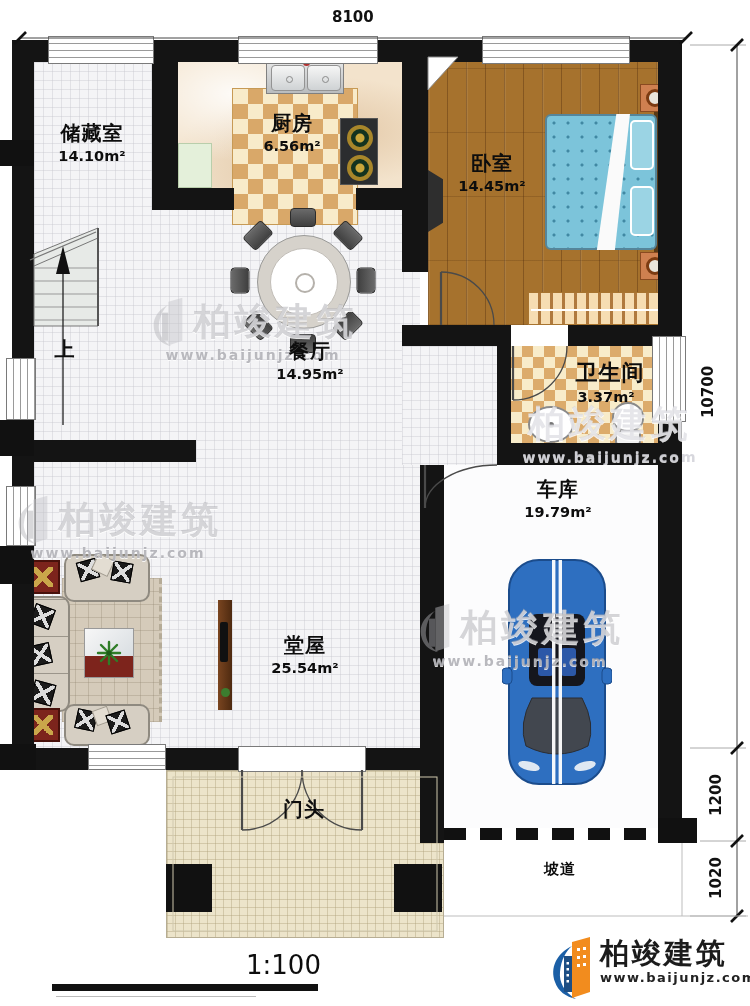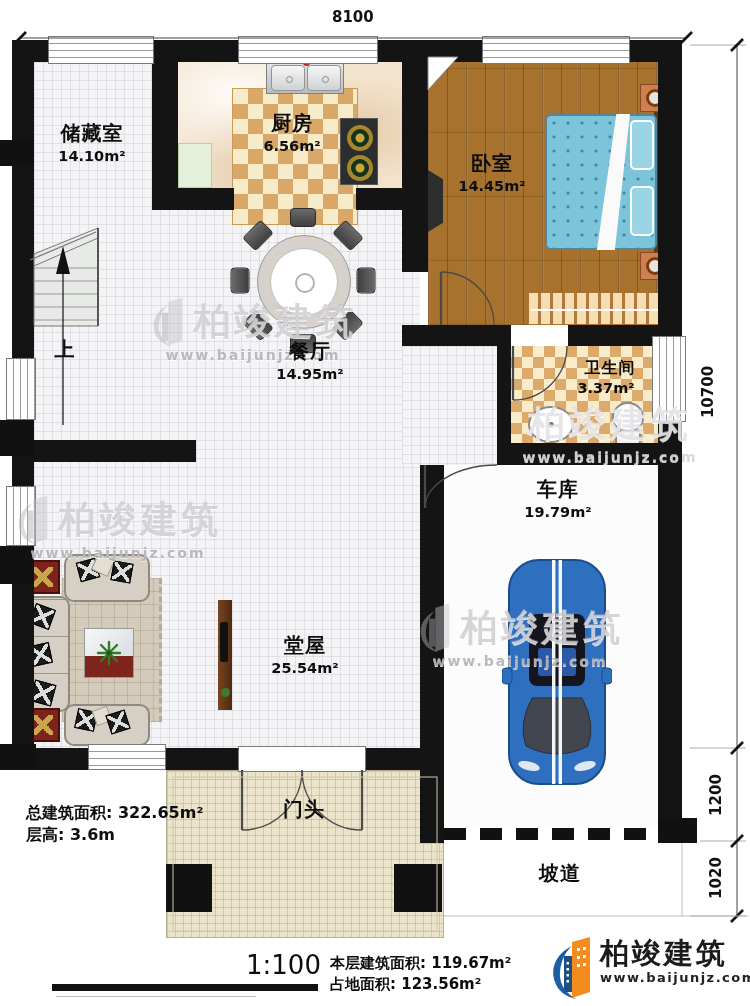--- a/index.html
+++ b/index.html
@@ -373,53 +373,45 @@
   </div>
   <div class="room-label" style="left:492px;top:150px;">
     <span class="room-name">卧室</span>
     <span class="room-area">14.45m²</span>
   </div>
   <div class="room-label" style="left:310px;top:338px;">
     <span class="room-name">餐厅</span>
     <span class="room-area">14.95m²</span>
   </div>
   <div class="room-label" style="left:606px;top:358px;">
-    <span class="room-name" style="font-size:16px;margin-left:8px;">卫生间</span>
+    <span class="room-name" style="font-size:22px;margin-left:8px;">卫生间</span>
     <span class="room-area">3.37m²</span>
   </div>
   <div class="room-label" style="left:558px;top:476px;">
     <span class="room-name">车库</span>
     <span class="room-area">19.79m²</span>
   </div>
   <div class="room-label" style="left:305px;top:632px;">
     <span class="room-name">堂屋</span>
     <span class="room-area">25.54m²</span>
   </div>
   <div class="room-label" style="left:304px;top:796px;">
     <span class="room-name">门头</span>
   </div>
   <div class="room-label" style="left:560px;top:860px;">
-    <span class="room-name" style="font-size:20px;">坡道</span>
+    <span class="room-name" style="font-size:15px;">坡道</span>
   </div>
   <div class="room-label" style="left:65px;top:336px;">
     <span class="room-name">上</span>
   </div>
 
-  <div class="info-text" style="left:26px;top:802px;">
-    <div>总建筑面积: 322.65m²</div>
-    <div>层高: 3.6m</div>
-  </div>
 
   <div class="plan-scale">1:100</div>
   <div class="title-underline"></div>
   <div class="title-underline2"></div>
-  <div class="area-lines">
-    <div>本层建筑面积: 119.67m²</div>
-    <div>占地面积: 123.56m²</div>
-  </div>
   <div class="logo">
     <svg width="46" height="64" viewBox="0 0 46 64">
       <path d="M24,10 C8,18 2,32 7,46 C10,55 18,61 28,63 C16,56 11,46 12,36 C13,24 18,15 24,10 Z" fill="#1b5fa6"></path>
       <polygon points="24,6 42,1 42,56 24,62" fill="#f28c1e"></polygon>
       <rect x="16" y="20" width="8" height="36" fill="#1d4e84"></rect>
       <g fill="#ffffff">
         <rect x="29" y="12" width="3" height="3"></rect>
           <rect x="35" y="11" width="3" height="3"></rect>
         <rect x="29" y="20" width="3" height="3"></rect>
           <rect x="35" y="19" width="3" height="3"></rect>

